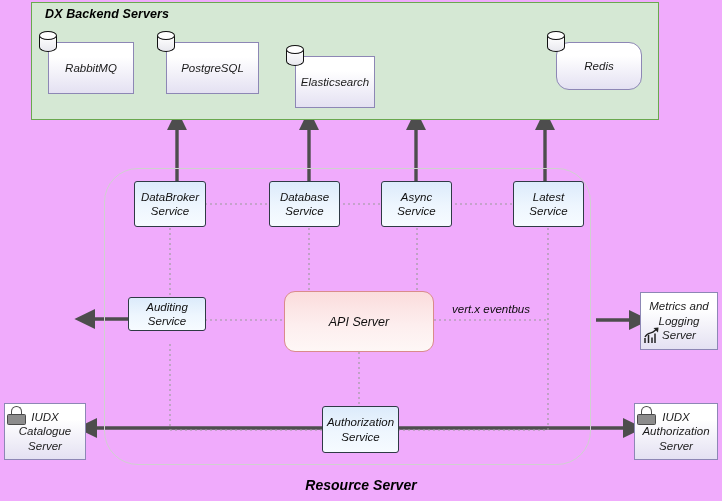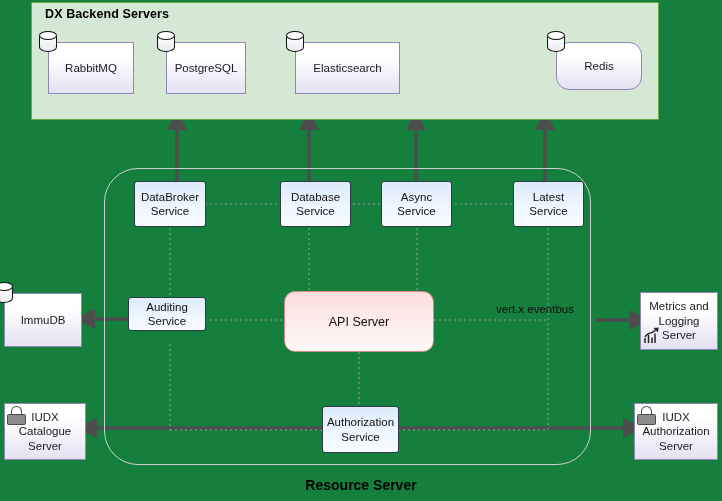--- a/index.html
+++ b/index.html
@@ -5,21 +5,22 @@
   html,body{margin:0;padding:0;background:#ffffff;}
   body{
     font-family:"Liberation Sans", sans-serif;
     -webkit-font-smoothing:antialiased;
   }
   #stage{
     position:relative;
     width:722px;
     height:501px;
     overflow:hidden;
-    background:#15803d;
+    background:#f0abfc;
+    font-style:italic;
   }
   #svg-layer{
     position:absolute;
     left:0; top:0;
     width:722px; height:501px;
     pointer-events:none;
   }
 
   
   .backend-region{
@@ -169,21 +170,20 @@
     font-size:12.5px;
     color:#101010;
     z-index:4;
   }
 
   .bus-label{
     position:absolute;
     font-size:11.5px;
     color:#0d0d0d;
     white-space:nowrap;
-    margin-left:44px;
   }
 </style>
 </head>
 <body>
 
 <div id="stage">
 
   <svg id="svg-layer" viewBox="0 0 722 501" xmlns="http://www.w3.org/2000/svg">
     <defs>
       <marker id="arrowDark" markerWidth="9" markerHeight="9" refX="2.2" refY="3" orient="auto" markerUnits="strokeWidth">
@@ -232,29 +232,29 @@
   <div class="backend-title">DX Backend Servers</div>
 
   <div class="lav-box" style="left:48px;  top:42px; width:86px; height:52px;">
     <span class="cyl-icon">
       <span class="body"></span>
         <span class="top"></span>
     </span>
     <span class="lbl">RabbitMQ</span>
   </div>
 
-  <div class="lav-box" style="left:166px; top:42px; width:80px; height:52px;">
+  <div class="lav-box" style="left:166px; top:42px; width:93px; height:52px;">
     <span class="cyl-icon">
       <span class="body"></span>
         <span class="top"></span>
     </span>
     <span class="lbl">PostgreSQL</span>
   </div>
 
-  <div class="lav-box" style="left:295px; top:42px; width:105px; height:52px;">
+  <div class="lav-box" style="left:295px; top:56px; width:80px; height:52px;">
     <span class="cyl-icon">
       <span class="body"></span>
         <span class="top"></span>
     </span>
     <span class="lbl">Elasticsearch</span>
   </div>
 
 
   <div class="lav-box" style="left:556px; top:42px; width:86px; height:48px;border-radius:13px;">
     <span class="cyl-icon">
@@ -266,21 +266,21 @@
 
   <div class="rs-container"></div>
 
   <div class="svc-box" style="left:134px; top:181px; width:72px; height:46px;">
     <span>
       <span>DataBroker</span><br>
       <span>Service</span>
     </span>
   </div>
 
-  <div class="svc-box" style="left:280px; top:181px; width:71px; height:46px;align-items:center;">
+  <div class="svc-box" style="left:269px; top:181px; width:71px; height:46px;align-items:center;">
     <span>
       <span>Database</span><br>
       <span>Service</span>
     </span>
   </div>
 
   <div class="svc-box" style="left:381px; top:181px; width:71px; height:46px;">
     <span>
       <span>Async</span><br>
       <span>Service</span>
@@ -307,27 +307,20 @@
       <span>Service</span>
     </span>
   </div>
 
   <div class="api-box" style="left:284px; top:291px; width:150px; height:61px;">
     <span>API Server</span>
   </div>
 
   <div class="bus-label" style="left:452px; top:303px;">vert.x eventbus</div>
 
-  <div class="lav-box" style="left:4px; top:293px; width:78px; height:54px;">
-    <span class="cyl-icon">
-      <span class="body"></span>
-        <span class="top"></span>
-    </span>
-    <span class="lbl">ImmuDB</span>
-  </div>
 
   <div class="lav-box" style="left:640px; top:292px; width:78px; height:58px;">
     <svg class="chart-icon" viewBox="0 0 24 20" xmlns="http://www.w3.org/2000/svg">
       <path d="M1,17 L1,12 M4.5,17 L4.5,9 M8,17 L8,11.5 M11,17 L11,7.5" stroke="#222" stroke-width="1.5" fill="none"></path>
       <path d="M1,11 C4,5 7,9 11,4.5 L13.5,2.5" stroke="#222" stroke-width="1.4" fill="none"></path>
       <path d="M9.5,2 L14.5,1.6 L14,6.4 z" fill="#222"></path>
     </svg>
     <span class="lbl">
       <span>Metrics and</span><br>
       <span>Logging</span><br>

